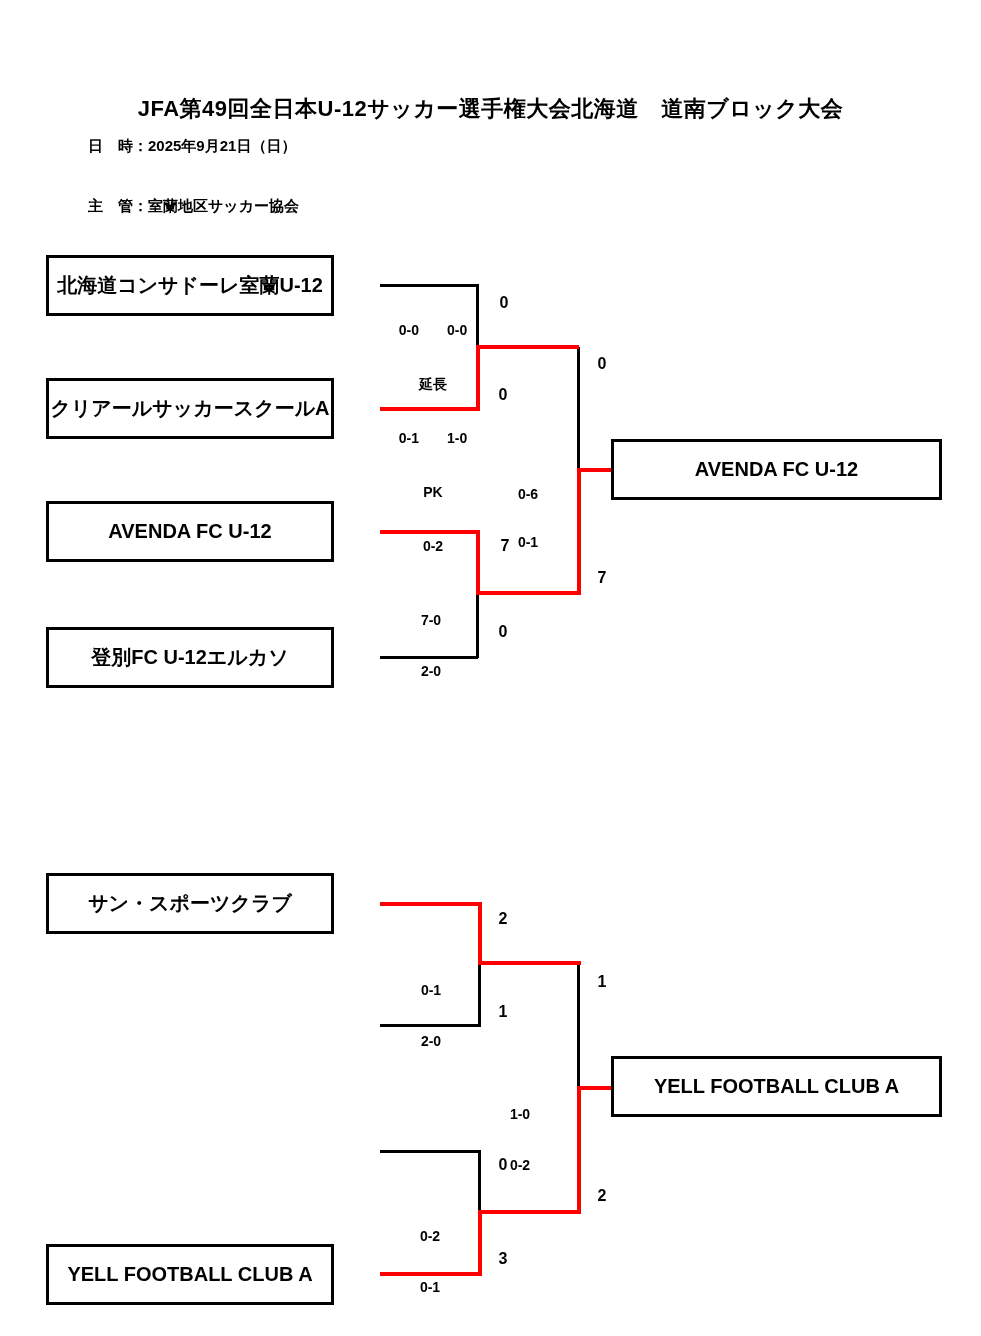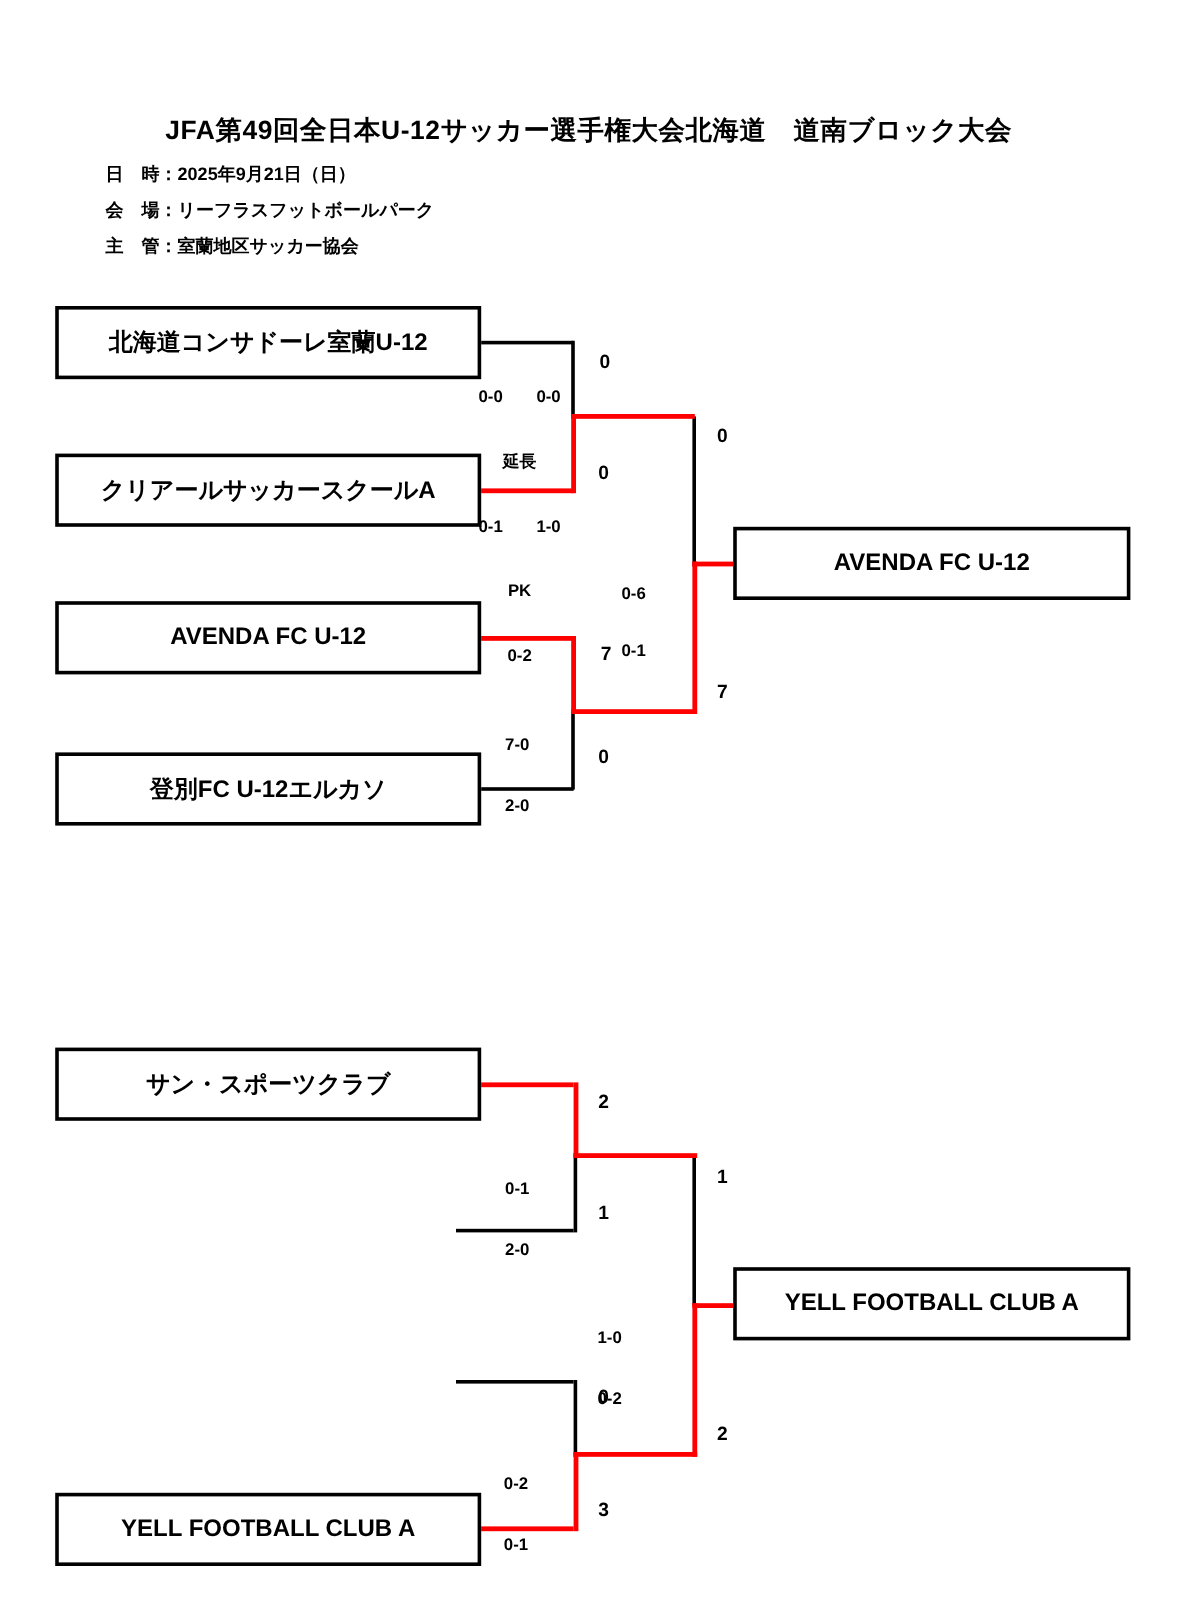--- a/index.html
+++ b/index.html
@@ -9,21 +9,21 @@
     font-weight:bold;color:#000;overflow:hidden;
   }
   .title{
     position:absolute;left:0;top:96px;width:981px;
     text-align:center;font-size:22px;line-height:26px;letter-spacing:0.5px;
   }
   .info{
     position:absolute;left:88px;font-size:15px;line-height:20px;white-space:pre;
   }
   .box{
-    position:absolute;left:46px;width:355px;height:61px;
+    position:absolute;left:46px;width:288px;height:61px;
     border:3px solid #000;background:#fff;box-sizing:border-box;
     display:flex;align-items:center;justify-content:center;
     font-size:20px;white-space:nowrap;
   }
   .champ{left:611px;width:331px;}
   .score{
     position:absolute;width:22px;height:20px;line-height:20px;
     text-align:center;font-size:16px;
   }
   .detail{
@@ -36,21 +36,20 @@
   .vr{position:absolute;width:4px;background:var(--winner,#ff0000);}
 </style>
 </head>
 <body>
 
 <div class="page">
 
   <div class="title">JFA第49回全日本U-12サッカー選手権大会北海道　道南ブロック大会</div>
 
   <div class="info" style="top:136px"><span>日　時</span><span>：</span><span>2025年9月21日（日）</span></div>
-  <div class="info" style="top:166px"><span>会　場</span><span>：</span><span>リーフラスフットボールパーク</span></div>
   <div class="info" style="top:196px"><span>主　管</span><span>：</span><span>室蘭地区サッカー協会</span></div>
 
   <div class="hl" style="left:380px;top:284px;width:98px"></div>
   <div class="vl" style="left:476px;top:284px;height:65px"></div>
   <div class="hl" style="left:380px;top:656px;width:98px"></div>
   <div class="vl" style="left:476px;top:593px;height:65px"></div>
   <div class="vl" style="left:577px;top:347px;height:125px"></div>
 
   <div class="hr" style="left:380px;top:407px;width:98px"></div>
   <div class="vr" style="left:476px;top:345px;height:66px"></div>
@@ -133,18 +132,18 @@
   <div class="score" style="left:591px;top:1186px">2</div>
 
   <div class="detail" style="left:381px;top:948px;line-height:17px">
     <div>0-1</div>
     <div>2-0</div>
   </div>
   <div class="detail" style="left:380px;top:1194px;line-height:17px">
     <div>0-2</div>
     <div>0-1</div>
   </div>
-  <div class="detail" style="left:458px;top:1072px;line-height:17px">
+  <div class="detail" style="left:470px;top:1072px;line-height:17px">
     <div>1-0</div>
     <div>0-2</div>
   </div>
 
 </div>
 
 </body></html>

